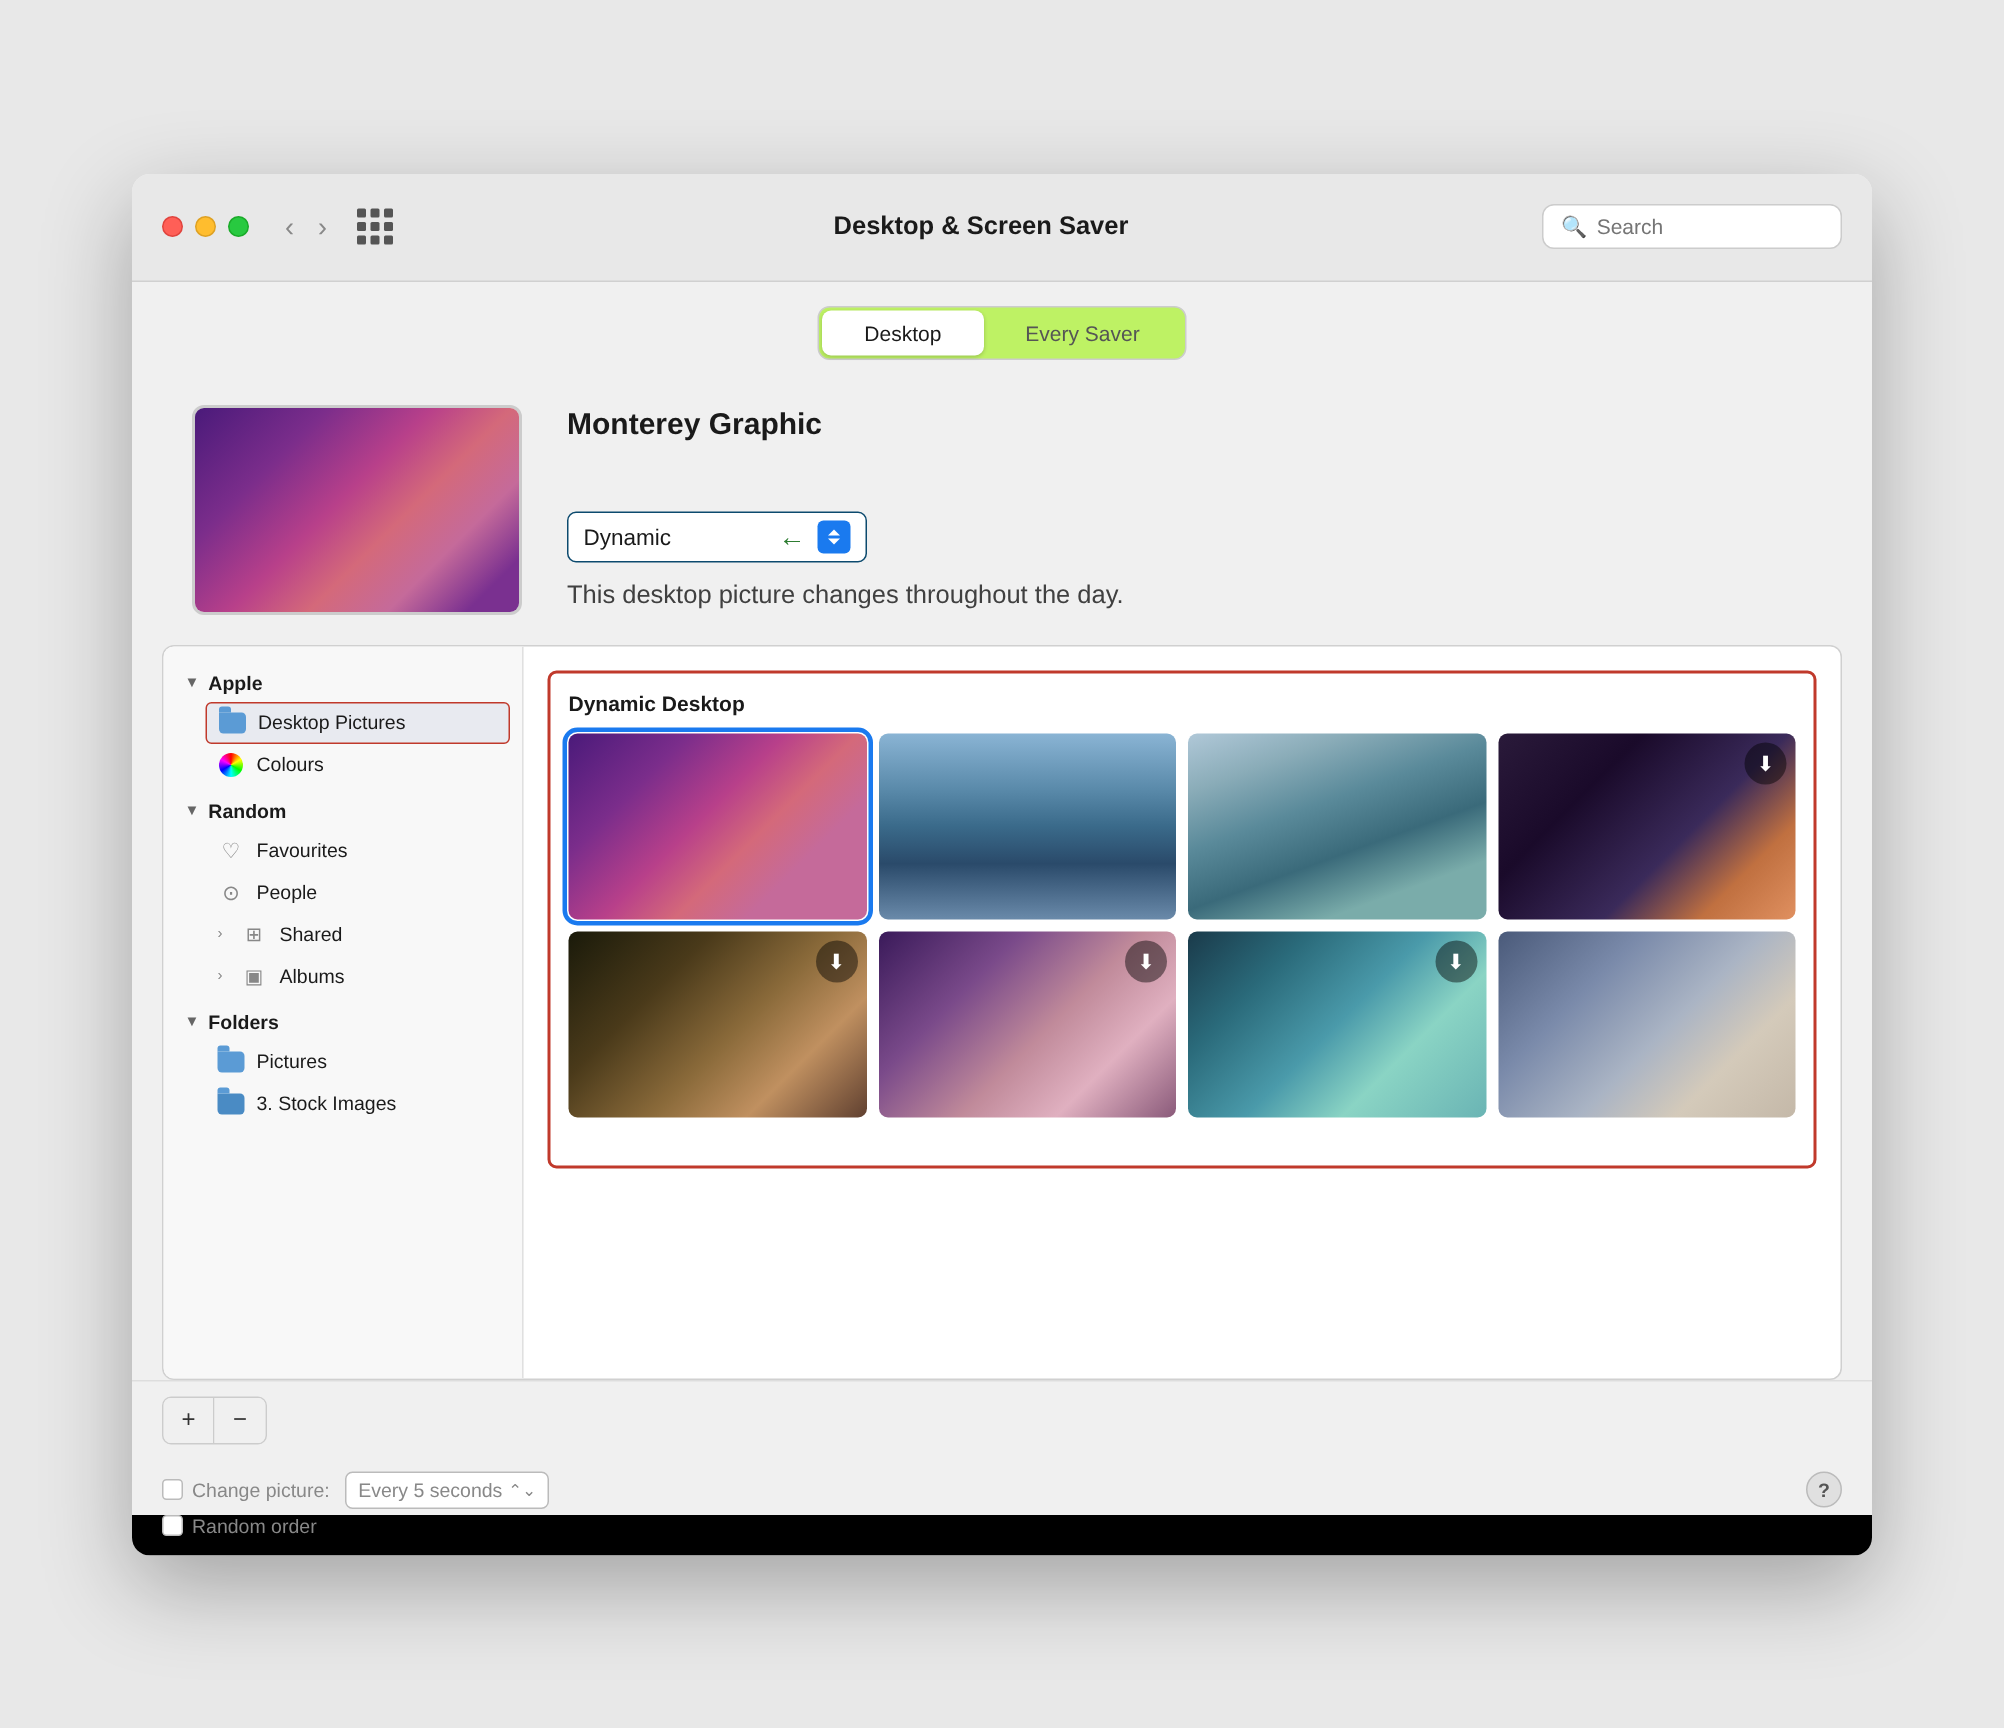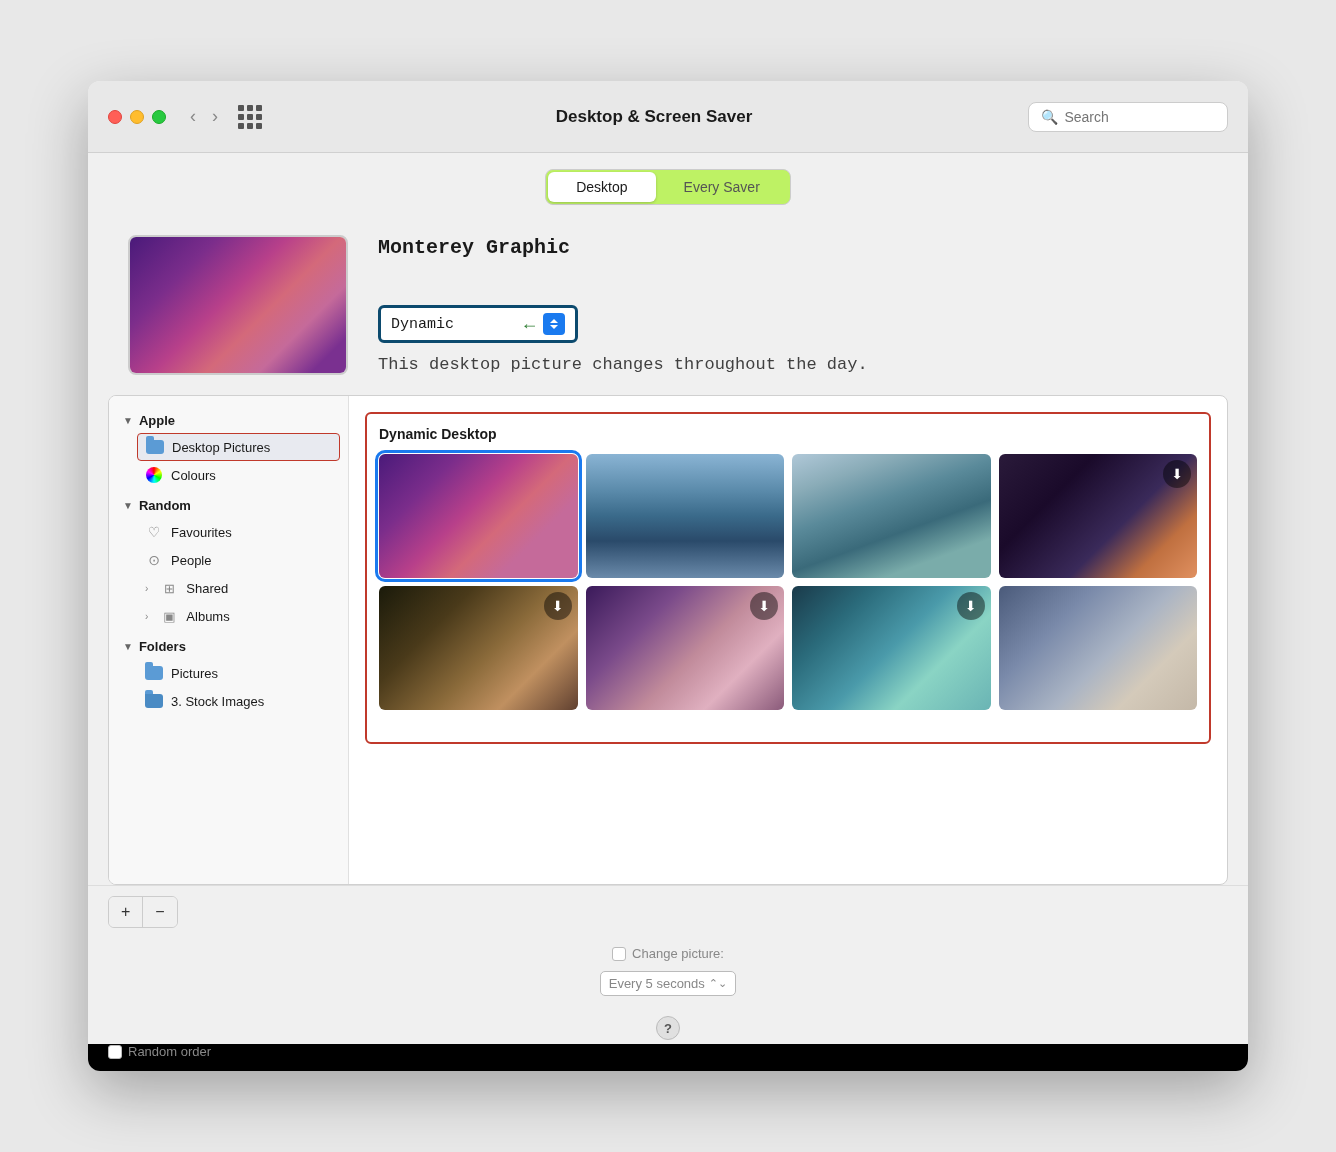--- a/index.html
+++ b/index.html
@@ -124,21 +124,20 @@
       background: white;
       color: #1a1a1a;
       box-shadow: 0 1px 3px rgba(0,0,0,0.2);
     }
     
     .preview-area {
       display: flex;
       align-items: center;
       padding: 16px 40px 20px;
       gap: 30px;
-      font-family: Liberation Mono, monospace;
     }
     .preview-thumb {
       width: 220px;
       height: 140px;
       border-radius: 8px;
       overflow: hidden;
       border: 2px solid #ccc;
       flex-shrink: 0;
       background: linear-gradient(135deg, #6b3fa0 0%, #9b59b6 30%, #c0392b 50%, #e74c3c 70%, #8e44ad 100%);
       position: relative;
@@ -160,21 +159,21 @@
     }
     .dropdown-row {
       display: flex;
       align-items: center;
       gap: 10px;
     }
     .dropdown-select {
       display: flex;
       align-items: center;
       background: white;
-      border: 3px solid #0c4a6e;
+      border: 1px solid #0c4a6e;
       border-radius: 6px;
       padding: 5px 10px;
       gap: 8px;
       min-width: 200px;
       cursor: pointer;
       margin-top: 34px;
     }
     .dropdown-label {
       font-size: 15px;
       color: #1a1a1a;
@@ -462,21 +461,20 @@
       color: #555;
       cursor: pointer;
       font-weight: bold;
     }
     .bottom-full-row {
       display: flex;
       align-items: center;
       padding: 8px 20px 4px;
       background: #f0f0f0;
       gap: 10px;
-      flex-direction: column;
     }
     .bottom-random-row {
       display: flex;
       align-items: center;
       padding: 0 20px 12px;
       background: #000000;
       gap: 10px;
     }
   </style>
 </head>

